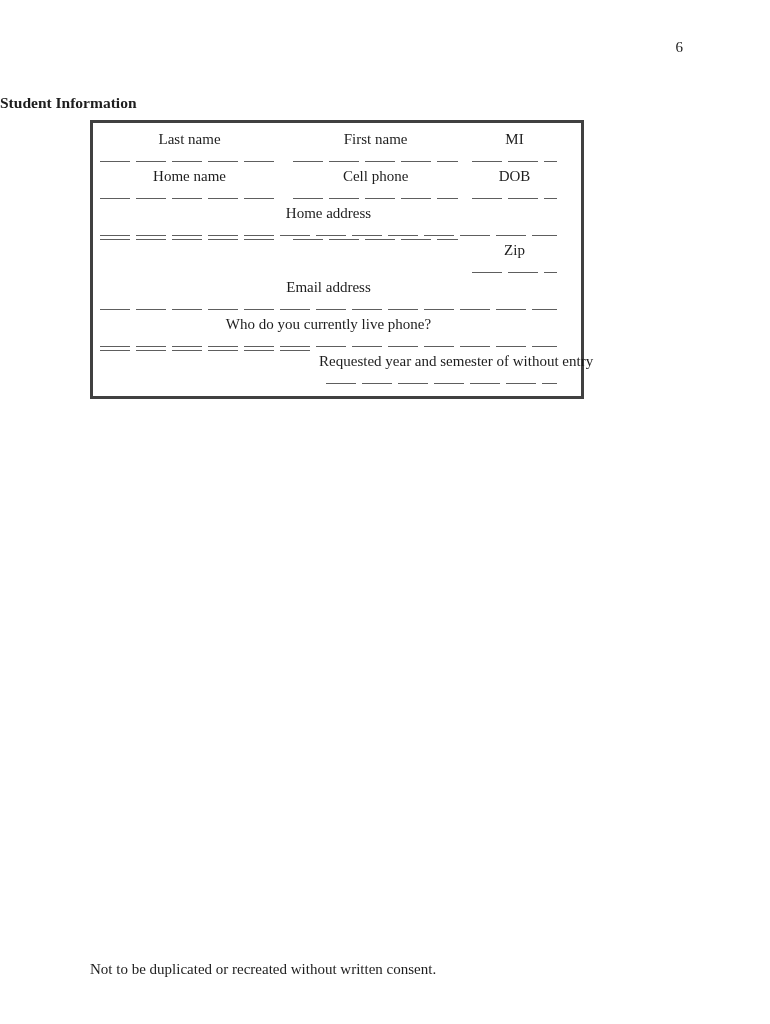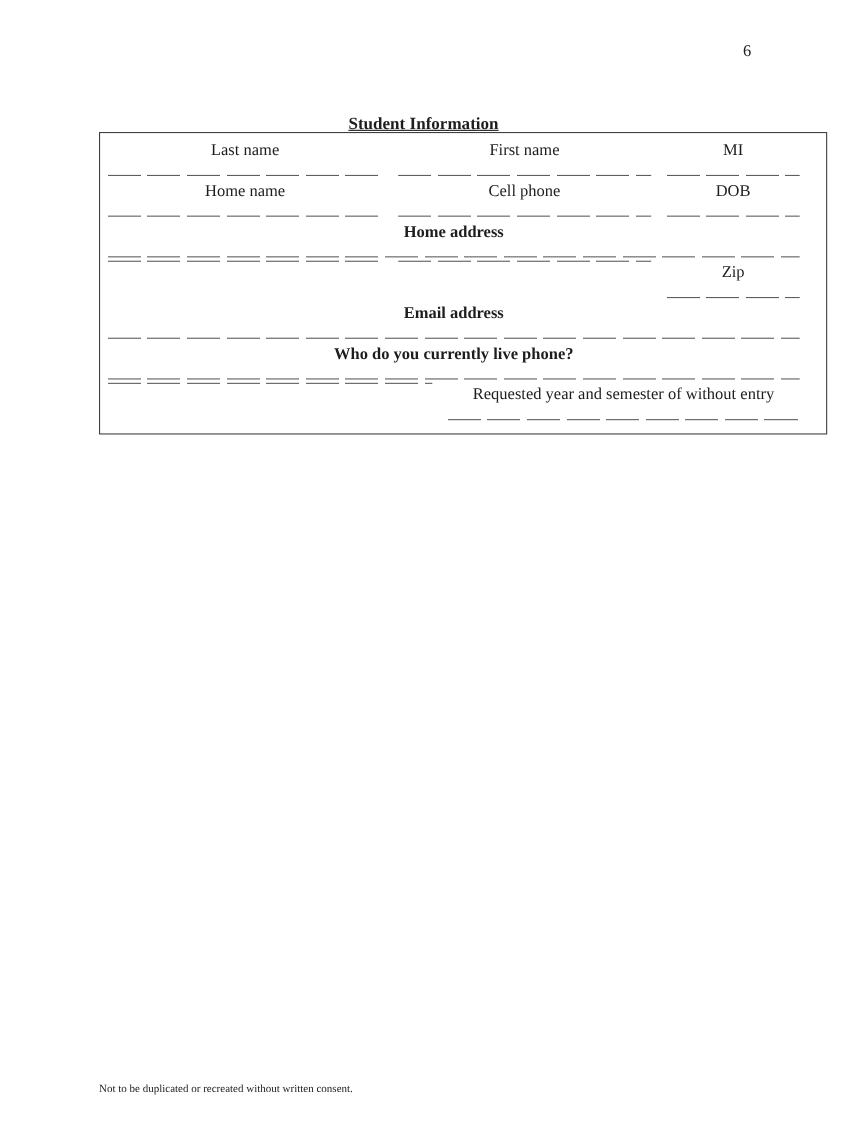--- a/index.html
+++ b/index.html
@@ -17,44 +17,43 @@
     overflow: hidden;
   }
   .page-number {
     position: absolute;
     top: 39px;
     right: 87px;
     font-size: 15px;
   }
   .doc-title {
     position: absolute;
-    top: 104px;
+    top: 94px;
     left: 0;
     width: 100%;
-    text-align: center;
+    text-align: left;
     font-weight: bold;
     font-size: 15.5px;
-    text-decoration: underline;
   }
   .form-box {
     position: absolute;
     top: 120px;
     left: 90px;
-    width: 662px;
+    width: 494px;
     box-sizing: border-box;
-    border: 1px solid #404040;
+    border: 3px solid #404040;
     padding: 5px 17px 9px 0;
     background: #ffffff;
   }
   .frow {
     display: grid;
   }
   .frow.three { grid-template-columns: 41% 38% 21%; }
   .frow.two   { grid-template-columns: 48% 52%; }
-  .frow.one   { grid-template-columns: 100%; font-weight: bold; }
+  .frow.one   { grid-template-columns: 100%; }
   .cell {
     display: flex;
     flex-direction: column;
     justify-content: space-between;
     height: 37px;
     box-sizing: border-box;
   }
   .lbl {
     text-align: center;
     font-size: 15px;
@@ -69,22 +68,22 @@
       to right,
       #5e5e5e 0px,
       #5e5e5e 30px,
       transparent 30px,
       transparent 36px
     );
   }
   .footer-note {
     position: absolute;
     left: 90px;
-    top: 985px;
-    font-size: 10px;
+    top: 961px;
+    font-size: 15px;
   }
 </style>
 </head>
 <body>
 
 <div class="page">
 
   <div class="page-number">6</div>
 
   <div class="doc-title">Student Information</div>

